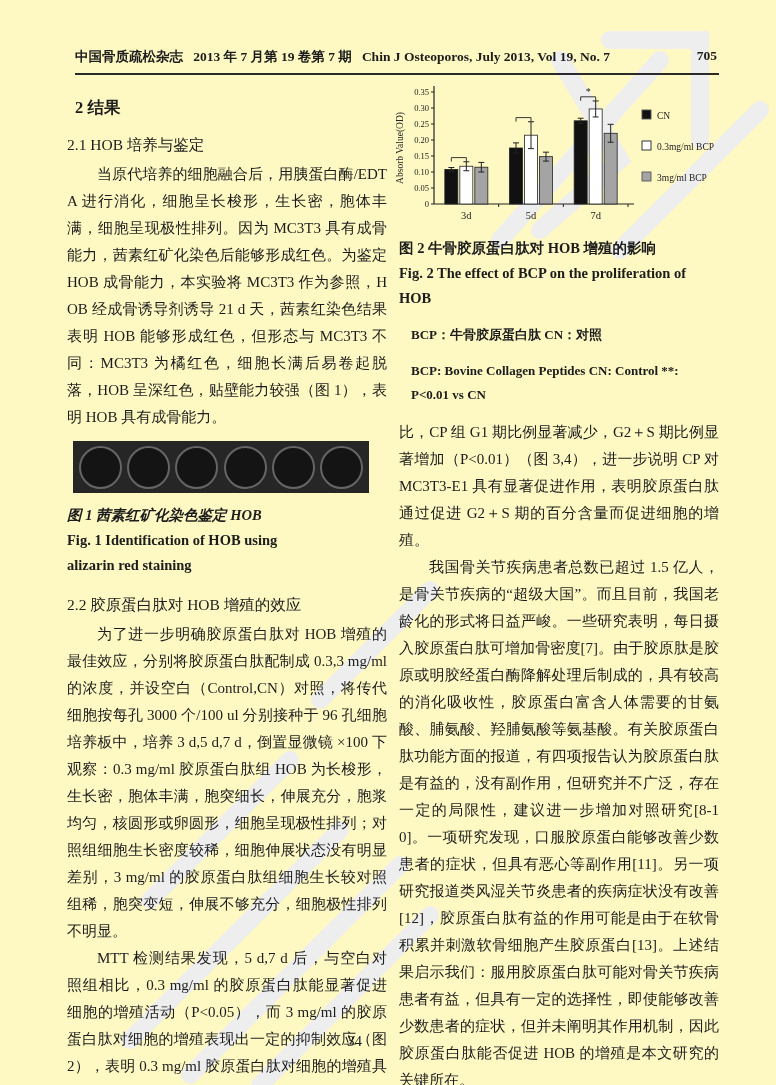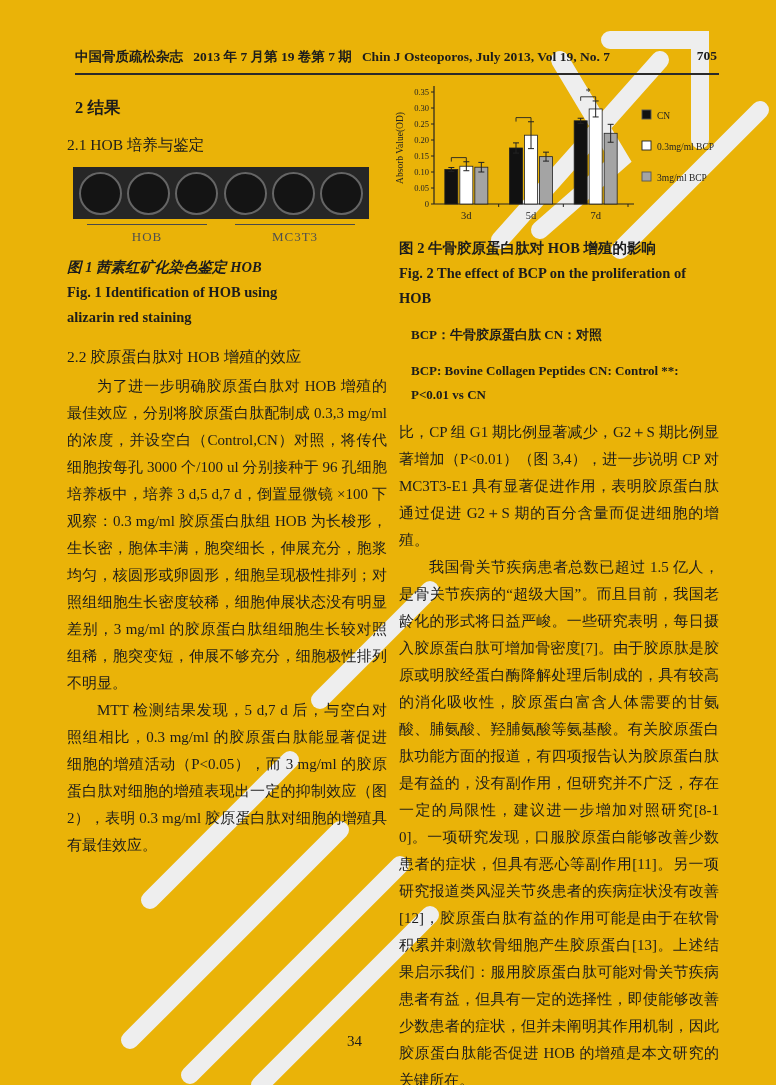--- a/index.html
+++ b/index.html
@@ -1,17 +1,17 @@
 <!DOCTYPE html>
 <html><head>
 <meta charset="utf-8">
 <style>
   html,body{margin:0;padding:0;background:#ffffff;}
   .page{
-    position:relative;width:776px;height:1085px;background:#eab308;overflow:hidden;
+    position:relative;width:776px;height:1085px;background:#fef9c3;overflow:hidden;
     font-family:"Liberation Serif","DejaVu Serif",serif;color:#1c1c1c;
   }
   .watermark{position:absolute;left:0;top:0;width:776px;height:1085px;z-index:0;pointer-events:none;}
   .content{position:relative;z-index:1;}
   .header{
     position:absolute;left:75px;top:48px;width:644px;
     border-bottom:2px solid #2a2a2a;padding-bottom:7px;
     font-size:13.5px;font-weight:bold;white-space:nowrap;
   }
   .header .pageno{position:absolute;right:2px;top:0;font-weight:bold;}
@@ -63,39 +63,30 @@
     <div class="header">
       <span>中国骨质疏松杂志</span>&nbsp;&nbsp;
       <span>2013 年 7 月第 19 卷第 7 期</span>&nbsp;&nbsp;
       <span>Chin J Osteoporos, July 2013, Vol 19, No. 7</span>
       <span class="pageno">705</span>
     </div>
 
     <div class="col col-left">
       <div class="h-sec">2  结果</div>
       <div class="h-sub">2.1  HOB 培养与鉴定</div>
+      <p class="body-text indent">当原代培养的细胞融合后，用胰蛋白酶/EDTA 进行消化，细胞呈长梭形，生长密，胞体丰满，细胞呈现极性排列。因为 MC3T3 具有成骨能力，茜素红矿化染色后能够形成红色。为鉴定 HOB 成骨能力，本实验将 MC3T3 作为参照，HOB 经成骨诱导剂诱导 21 d 天，茜素红染色结果表明 HOB 能够形成红色，但形态与 MC3T3 不同：MC3T3 为橘红色，细胞长满后易卷起脱落，HOB 呈深红色，贴壁能力较强（图 1），表明 HOB 具有成骨能力。</p>
 
       <div>
         <div class="fig1-strip">
           <div class="well"></div>
           <div class="well"></div>
           <div class="well"></div>
           <div class="well"></div>
           <div class="well"></div>
           <div class="well"></div>
-        </div>
-        <div class="fig1-labels">
-          <div class="fig1-label-half">
-            <div class="fig1-rule"></div>
-            <span class="fig1-label-text">HOB</span>
-          </div>
-          <div class="fig1-label-half">
-            <div class="fig1-rule"></div>
-            <span class="fig1-label-text">MC3T3</span>
-          </div>
         </div>
         <p class="figcap cap-space">图 1  茜素红矿化染色鉴定 HOB</p>
         <p class="figcap">Fig. 1  Identification of HOB using</p>
         <p class="figcap">alizarin red staining</p>
       </div>
 
       <div class="h-sub" style="margin-top:14px;">2.2  胶原蛋白肽对 HOB 增殖的效应</div>
       <p class="body-text indent">为了进一步明确胶原蛋白肽对 HOB 增殖的最佳效应，分别将胶原蛋白肽配制成 0.3,3 mg/ml 的浓度，并设空白（Control,CN）对照，将传代细胞按每孔 3000 个/100 ul 分别接种于 96 孔细胞培养板中，培养 3 d,5 d,7 d，倒置显微镜 ×100 下观察：0.3 mg/ml 胶原蛋白肽组 HOB 为长梭形，生长密，胞体丰满，胞突细长，伸展充分，胞浆均匀，核圆形或卵圆形，细胞呈现极性排列；对照组细胞生长密度较稀，细胞伸展状态没有明显差别，3 mg/ml 的胶原蛋白肽组细胞生长较对照组稀，胞突变短，伸展不够充分，细胞极性排列不明显。</p>
       <p class="body-text indent">MTT 检测结果发现，5 d,7 d 后，与空白对照组相比，0.3 mg/ml 的胶原蛋白肽能显著促进细胞的增殖活动（P&lt;0.05），而 3 mg/ml 的胶原蛋白肽对细胞的增殖表现出一定的抑制效应（图 2），表明 0.3 mg/ml 胶原蛋白肽对细胞的增殖具有最佳效应。</p>
 

